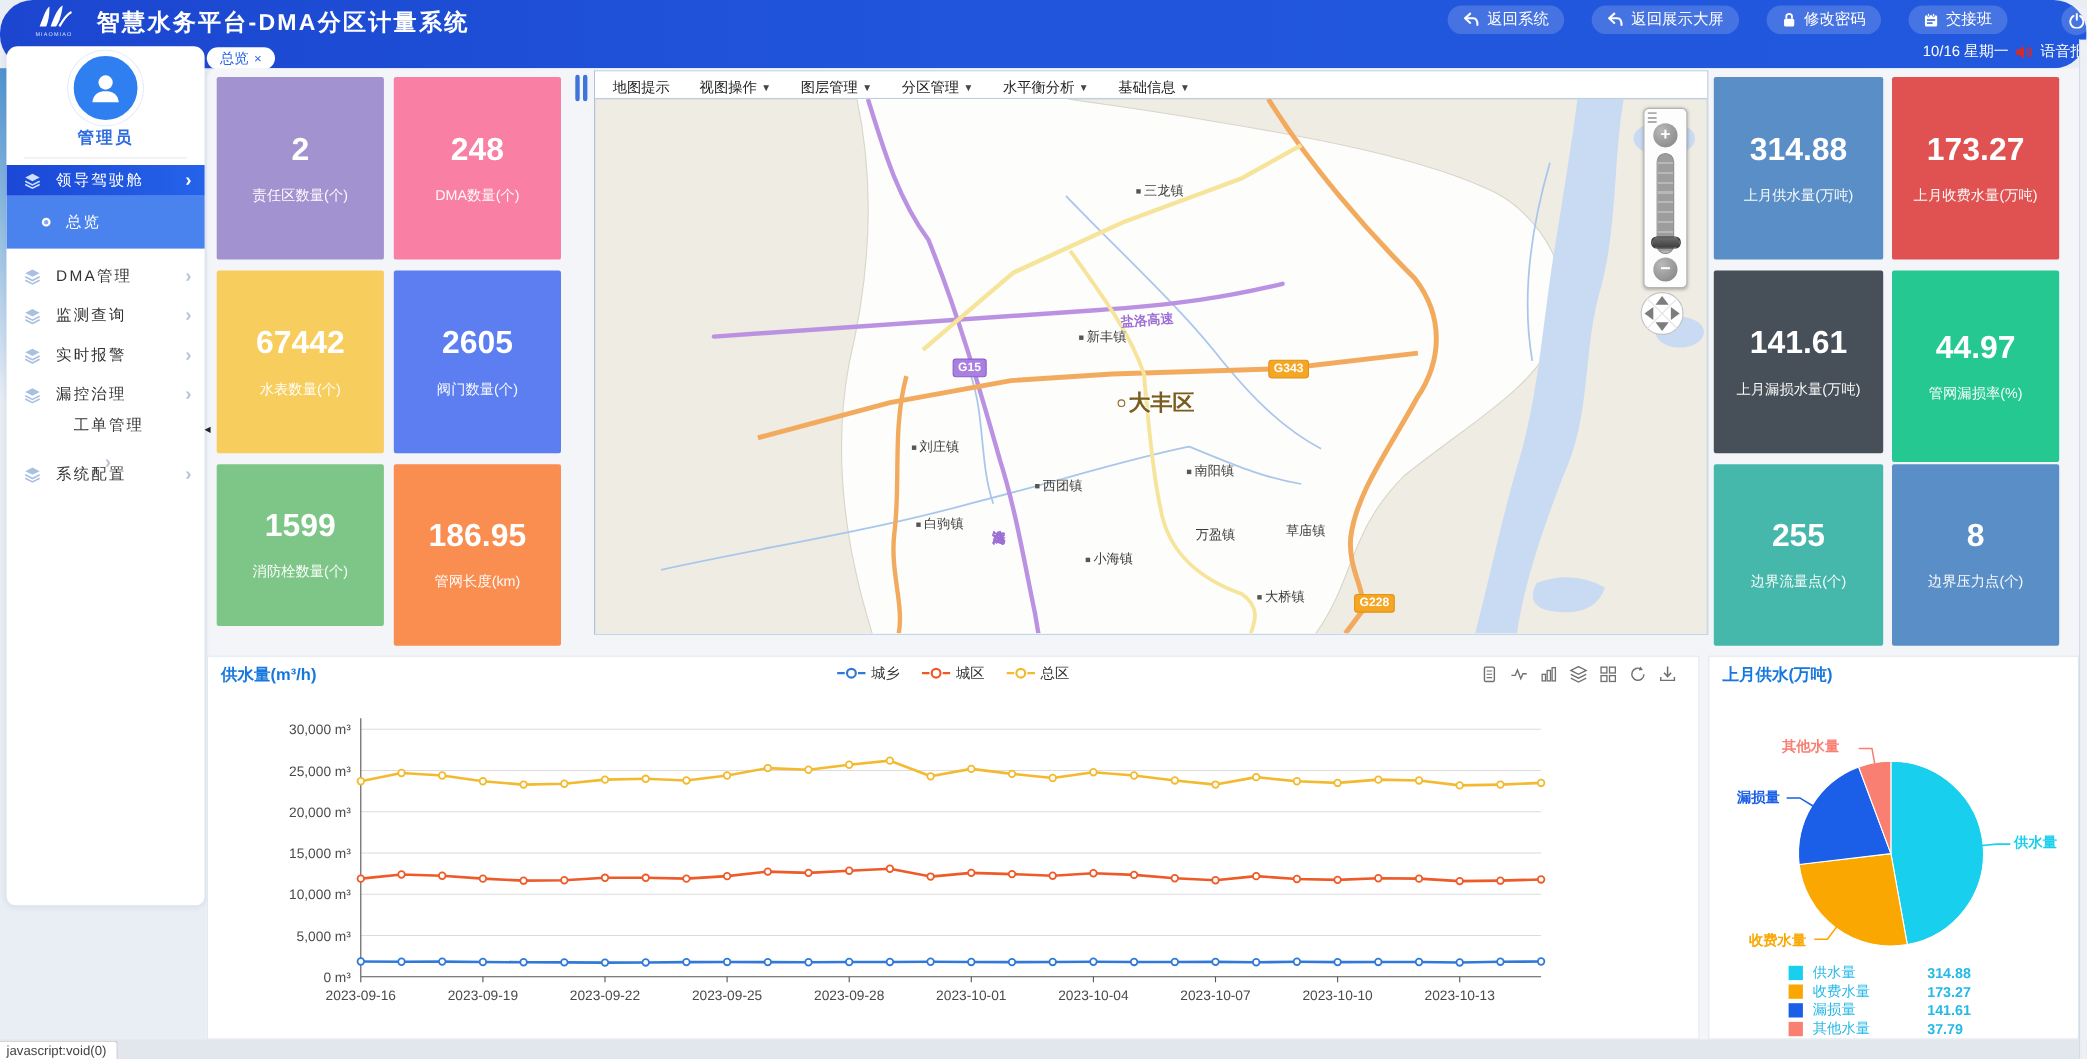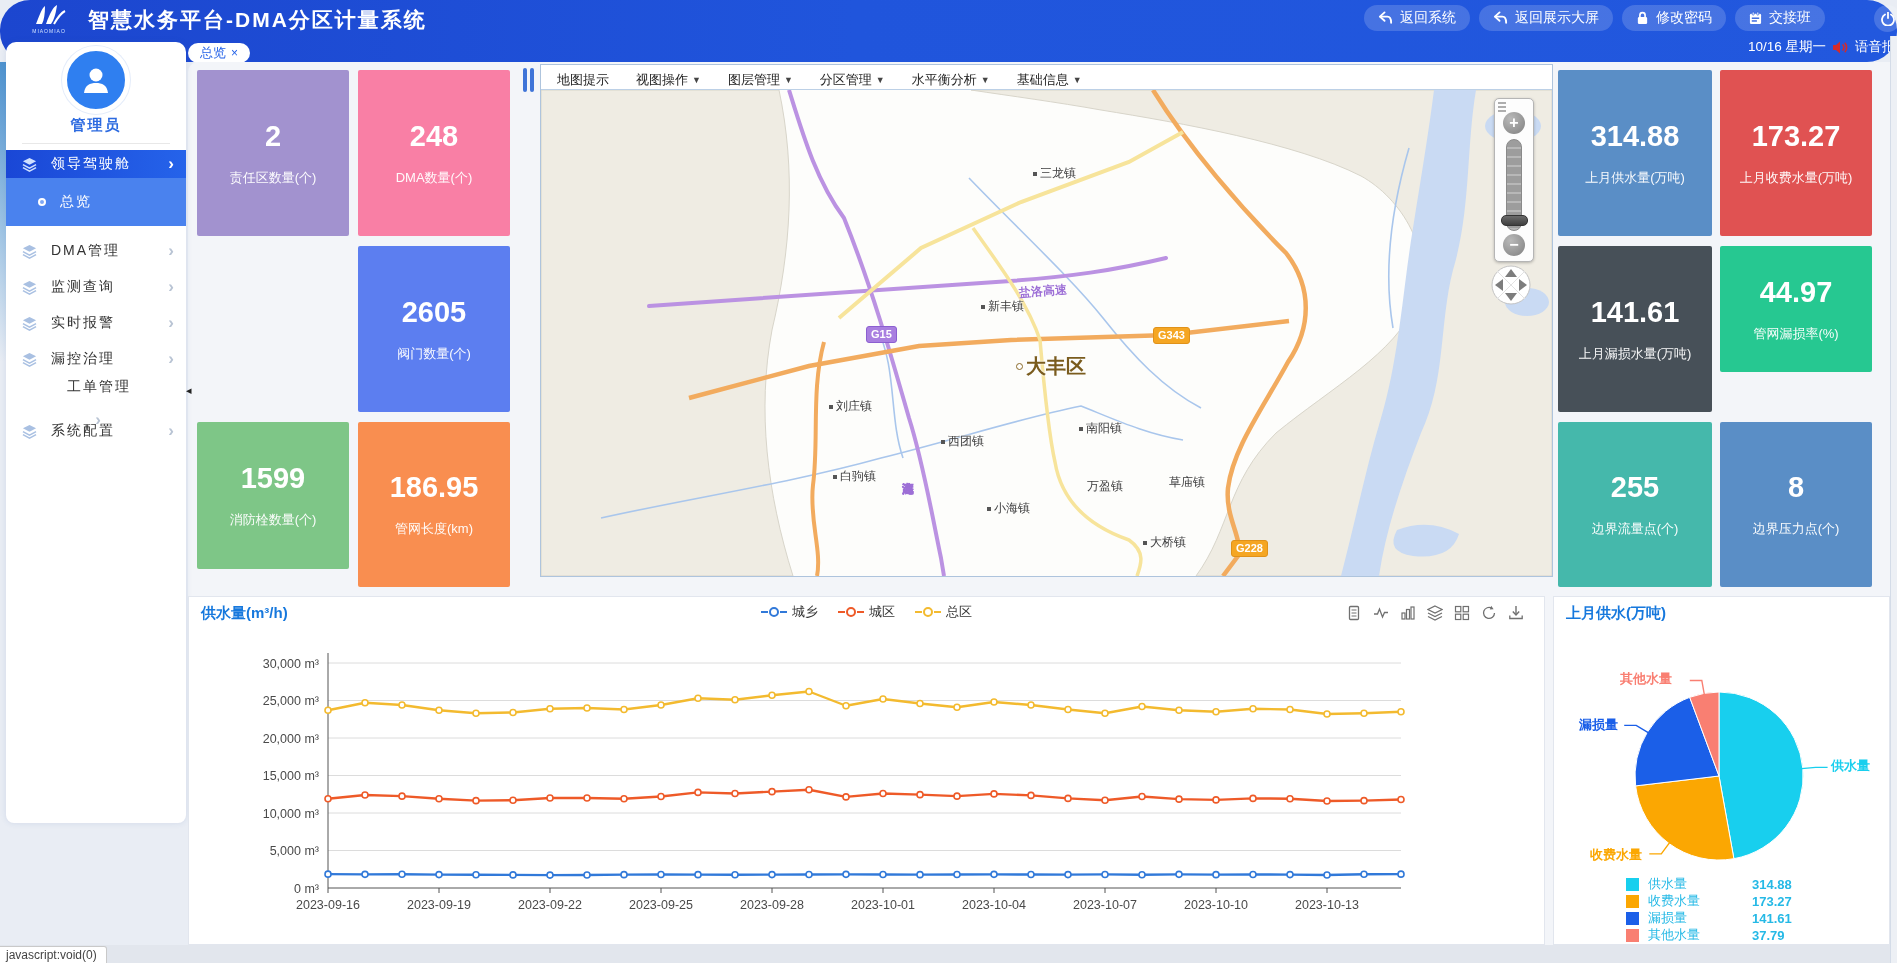--- a/index.html
+++ b/index.html
@@ -6,21 +6,21 @@
   html,body { width:1897px; height:963px; }
   body { font-family:"Liberation Sans","DejaVu Sans",sans-serif; background:#e9edf4; }
   #app { position:relative; width:1897px; height:963px; overflow:hidden; background:#e9edf4; }
 
   
   .topbar { position:absolute; left:0; top:0; width:1897px; height:62px;
             background:linear-gradient(90deg,#1c46cf 0%,#2055dc 45%,#2258de 100%);border-radius:30px; }
   .brand { position:absolute; left:26px; top:4px; width:46px; height:30px; color:#fff; text-align:center; }
   .brand .bname { font-size:5px; letter-spacing:1px; color:#cfe0ff; display:block; margin-top:-2px;}
   .app-title { position:absolute; left:88px; top:6px; color:#fff; font-size:21px; font-weight:bold; letter-spacing:2px; }
-  .top-btns { position:absolute; right:72px; top:5px; display:flex; gap:9px; }
+  .top-btns { position:absolute; right:72px; top:5px; display:flex; gap:25px; }
   .pill { height:26px; border-radius:14px; background:rgba(255,255,255,.17); color:#fff; font-size:14px;
           display:flex; align-items:center; gap:7px; padding:0 14px; cursor:pointer; white-space:nowrap; }
   .pill svg { flex:0 0 auto; }
   .power-btn { position:absolute; left:1874px; top:5px; width:27px; height:27px; border-radius:50%;
                background:rgba(255,255,255,.17); display:flex; align-items:center; justify-content:center; }
   .tab-pill { position:absolute; left:188px; top:43px; height:20px; padding:0 12px; background:#fff; border-radius:11px;
               color:#2563e8; font-size:13px; display:flex; align-items:center; gap:5px; }
   .date-row { position:absolute; left:1748px; top:38px; display:flex; align-items:center; gap:6px; color:#fff; font-size:13.5px; white-space:nowrap; }
 
   
@@ -267,20 +267,24 @@
   </div>
   <div class="collapse-handle">◂</div>
 
   <div class="card" style="left: 197px; top: 70px; width: 152px; height: 166px; background: rgb(162, 146, 207);">
     <div class="num">2</div>
     <div class="lbl">责任区数量(个)</div>
   </div>
   <div class="card" style="left: 358px; top: 70px; width: 152px; height: 166px; background: rgb(249, 127, 165);">
     <div class="num">248</div>
     <div class="lbl">DMA数量(个)</div>
+  </div>
+  <div class="card" style="left: 197px; top: 246px; width: 152px; height: 166px; background: rgb(247, 206, 94);">
+    <div class="num">67442</div>
+    <div class="lbl">水表数量(个)</div>
   </div>
   <div class="card" style="left: 358px; top: 246px; width: 152px; height: 166px; background: rgb(92, 126, 240);">
     <div class="num">2605</div>
     <div class="lbl">阀门数量(个)</div>
   </div>
   <div class="card" style="left: 197px; top: 422px; width: 152px; height: 147px; background: rgb(126, 198, 135);">
     <div class="num">1599</div>
     <div class="lbl">消防栓数量(个)</div>
   </div>
   <div class="card" style="left: 358px; top: 422px; width: 152px; height: 165px; background: rgb(249, 142, 80);">
@@ -418,21 +422,21 @@
     <div class="lbl">上月供水量(万吨)</div>
   </div>
   <div class="card" style="left: 1720px; top: 70px; width: 152px; height: 166px; background: rgb(224, 82, 82);">
     <div class="num">173.27</div>
     <div class="lbl">上月收费水量(万吨)</div>
   </div>
   <div class="card" style="left: 1558px; top: 246px; width: 154px; height: 166px; background: rgb(71, 80, 88);">
     <div class="num">141.61</div>
     <div class="lbl">上月漏损水量(万吨)</div>
   </div>
-  <div class="card" style="left: 1720px; top: 246px; width: 152px; height: 126px; background: rgb(38, 200, 145);">
+  <div class="card" style="left: 1720px; top: 246px; width: 152px; height: 174px; background: rgb(38, 200, 145);">
     <div class="num">44.97</div>
     <div class="lbl">管网漏损率(%)</div>
   </div>
   <div class="card" style="left: 1558px; top: 422px; width: 154px; height: 165px; background: rgb(69, 184, 171);">
     <div class="num">255</div>
     <div class="lbl">边界流量点(个)</div>
   </div>
   <div class="card" style="left: 1720px; top: 422px; width: 152px; height: 165px; background: rgb(90, 142, 198);">
     <div class="num">8</div>
     <div class="lbl">边界压力点(个)</div>

